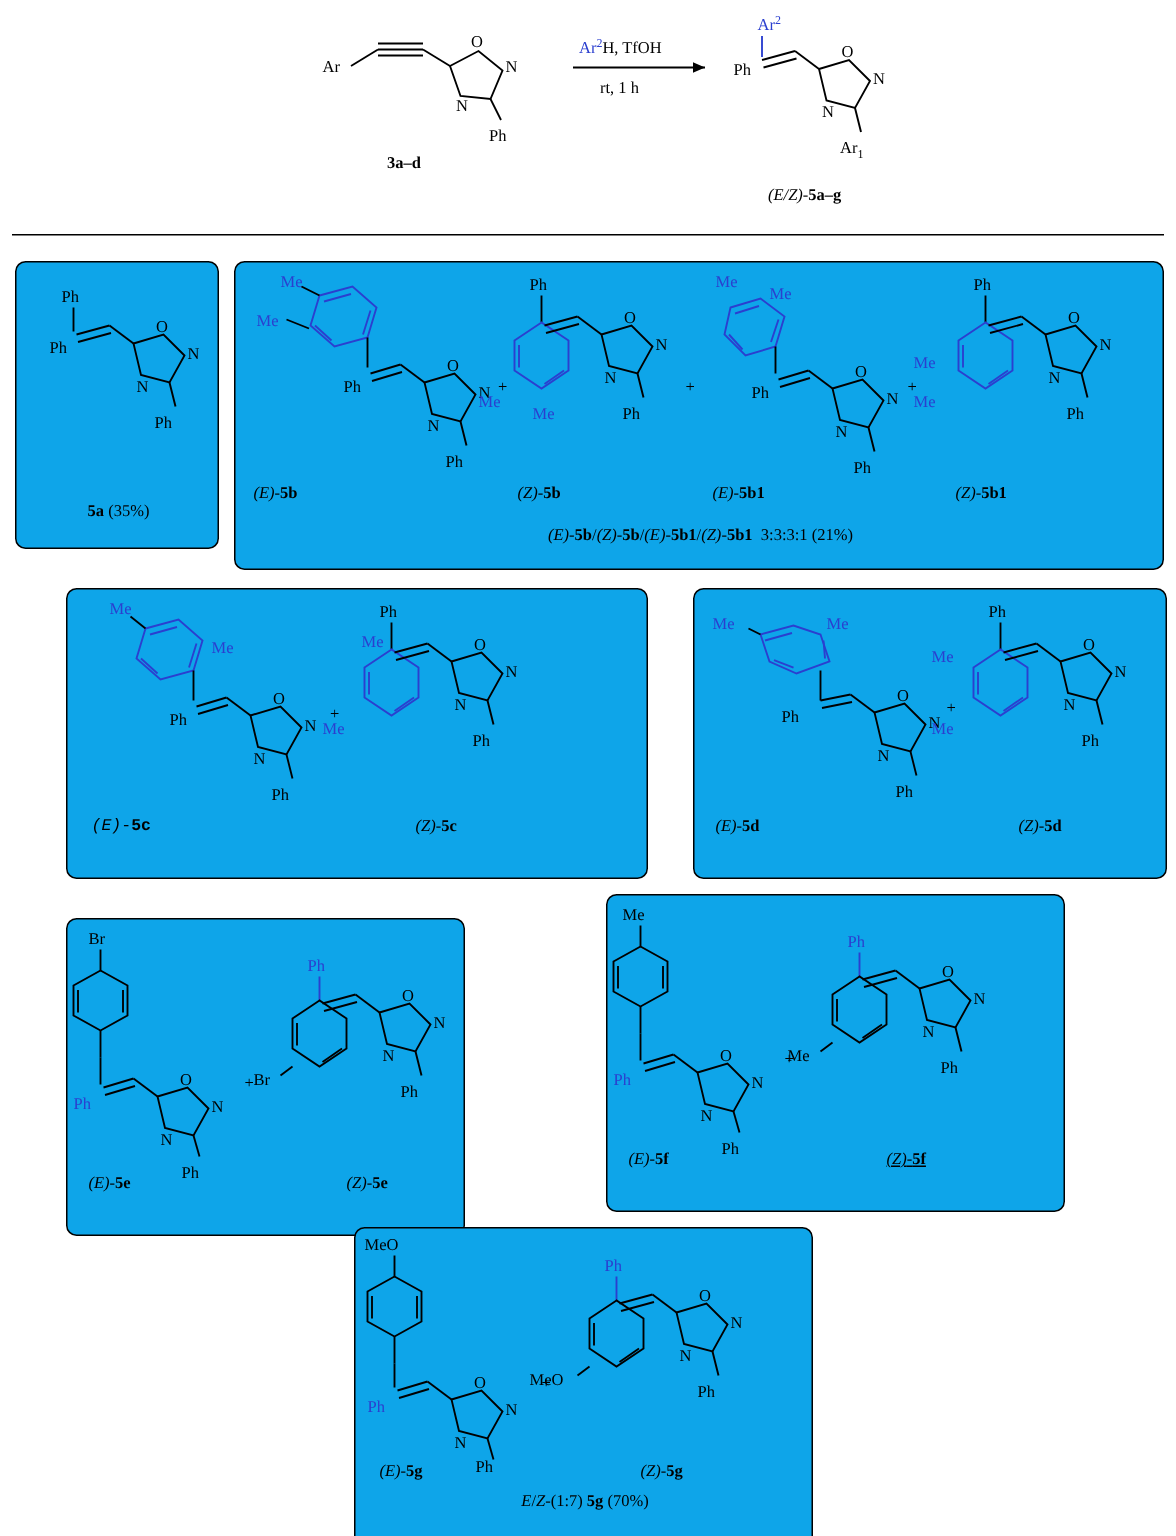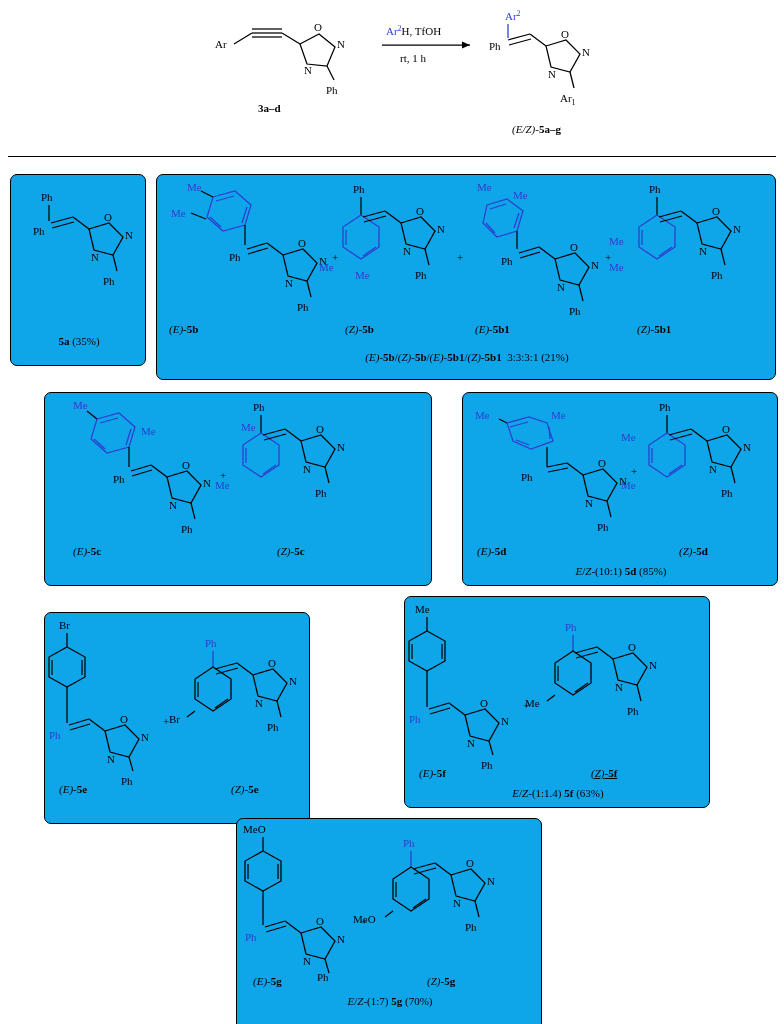--- a/index.html
+++ b/index.html
@@ -228,21 +228,21 @@
         <line class="bond" x1="219" y1="47" x2="241" y2="41"></line>
         <line class="bond" x1="240" y1="36" x2="256" y2="48"></line>
         <polygon class="bond" points="256,48 276,42 290,56 280,74 261,69" fill="none"></polygon>
         <text class="atxt" x="271" y="40">O</text>
         <text class="atxt" x="292" y="58">N</text>
         <text class="atxt" x="258" y="80">N</text>
         <line class="bond" x1="280" y1="74" x2="284" y2="90"></line>
         <text class="atxt" x="270" y="104">Ph</text>
       </g>
     </svg>
-    <div class="cap lbl" style="left:28px;top:152px;"><span class="it">(E)</span>-<b>5c</b></div>
+    <div class="cap lbl" style="left:16px;top:152px;font-family:Liberation Mono, monospace;"><span class="it">(E)</span>-<b>5c</b></div>
     <div class="cap lbl" style="left:232px;top:152px;"><span class="it">(Z)</span>-<b>5c</b></div>
   </div>
 
   <div class="box" style="left:462px;top:392px;width:316px;height:194px;">
     <svg width="314" height="160" viewBox="0 0 314 160">
 
       <g>
         <text class="atxtb" x="12" y="26">Me</text>
         <text class="atxtb" x="88" y="26">Me</text>
         <polygon class="bondb" points="44,30 66,24 84,30 90,48 68,56 50,48" fill="none"></polygon>
@@ -278,21 +278,20 @@
         <polygon class="bond" points="244,48 264,42 278,56 268,74 249,69" fill="none"></polygon>
         <text class="atxt" x="259" y="40">O</text>
         <text class="atxt" x="280" y="58">N</text>
         <text class="atxt" x="246" y="80">N</text>
         <line class="bond" x1="268" y1="74" x2="272" y2="90"></line>
         <text class="atxt" x="258" y="104">Ph</text>
       </g>
     </svg>
     <div class="cap lbl" style="left:14px;top:152px;"><span class="it">(E)</span>-<b>5d</b></div>
     <div class="cap lbl" style="left:216px;top:152px;"><span class="it">(Z)</span>-<b>5d</b></div>
-    <div class="cap ctr" style="left:0;top:172px;width:316px;"><span class="it">E</span>/<span class="it">Z</span>-(10:1) <b>5d</b> (85%)</div>
   </div>
 
   <div class="box" style="left:44px;top:612px;width:266px;height:212px;">
     <svg width="304" height="178" viewBox="0 0 304 178">
 
       <g>
         <text class="atxt" x="14" y="16">Br</text>
         <line class="bond" x1="22" y1="20" x2="22" y2="34"></line>
         <polygon class="bond" points="22,34 40,44 40,64 22,74 4,64 4,44" fill="none"></polygon>
         <line class="bond" x1="37" y1="47" x2="37" y2="62"></line>
@@ -373,21 +372,20 @@
         <polygon class="bond" points="208,62 228,56 242,70 232,88 213,83" fill="none"></polygon>
         <text class="atxt" x="223" y="54">O</text>
         <text class="atxt" x="244" y="72">N</text>
         <text class="atxt" x="210" y="94">N</text>
         <line class="bond" x1="232" y1="88" x2="236" y2="104"></line>
         <text class="atxt" x="222" y="118">Ph</text>
       </g>
     </svg>
     <div class="cap lbl" style="left:14px;top:170px;"><span class="it">(E)</span>-<b>5f</b></div>
     <div class="cap lbl" style="left:186px;top:170px;text-decoration:underline;"><span class="it">(Z)</span>-<b>5f</b></div>
-    <div class="cap ctr" style="left:0;top:190px;width:306px;"><span class="it">E</span>/<span class="it">Z</span>-(1:1.4) <b>5f</b> (63%)</div>
   </div>
 
   <div class="box" style="left:236px;top:818px;width:306px;height:256px;">
     <svg width="304" height="166" viewBox="0 0 304 166">
 
       <g>
         <text class="atxt" x="6" y="14">MeO</text>
         <line class="bond" x1="26" y1="18" x2="26" y2="32"></line>
         <polygon class="bond" points="26,32 44,42 44,62 26,72 8,62 8,42" fill="none"></polygon>
         <line class="bond" x1="41" y1="45" x2="41" y2="60"></line>

